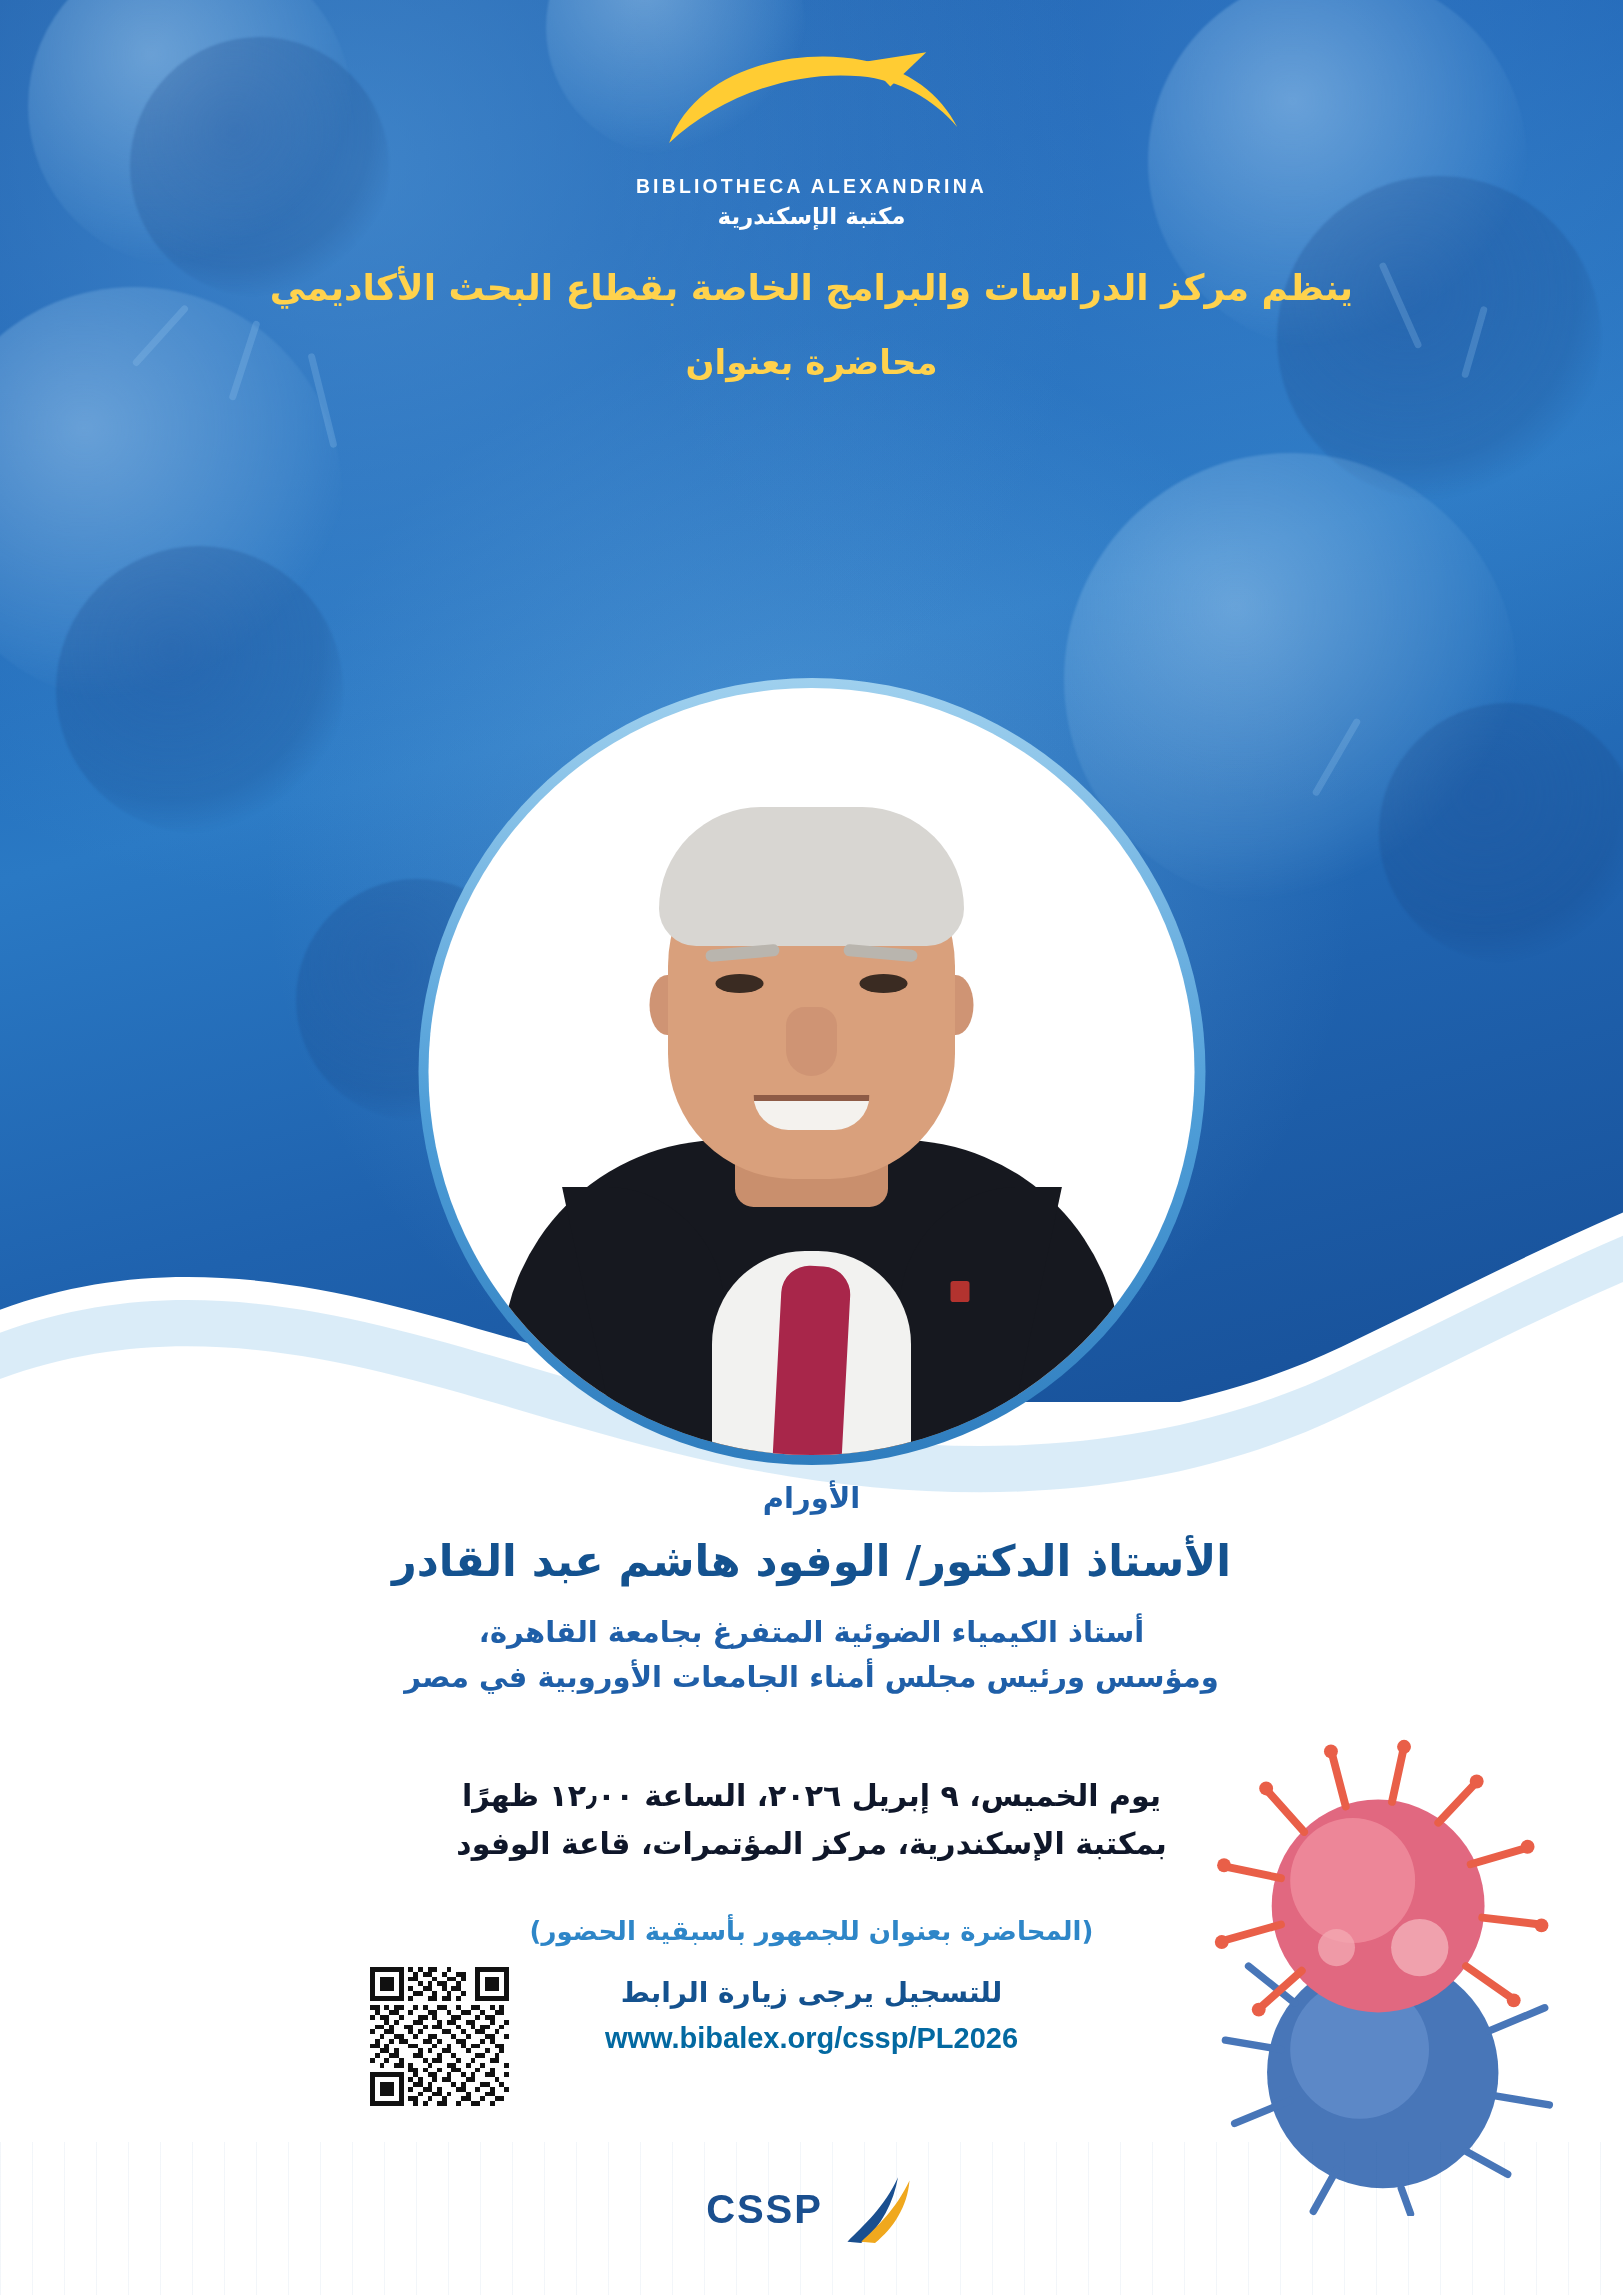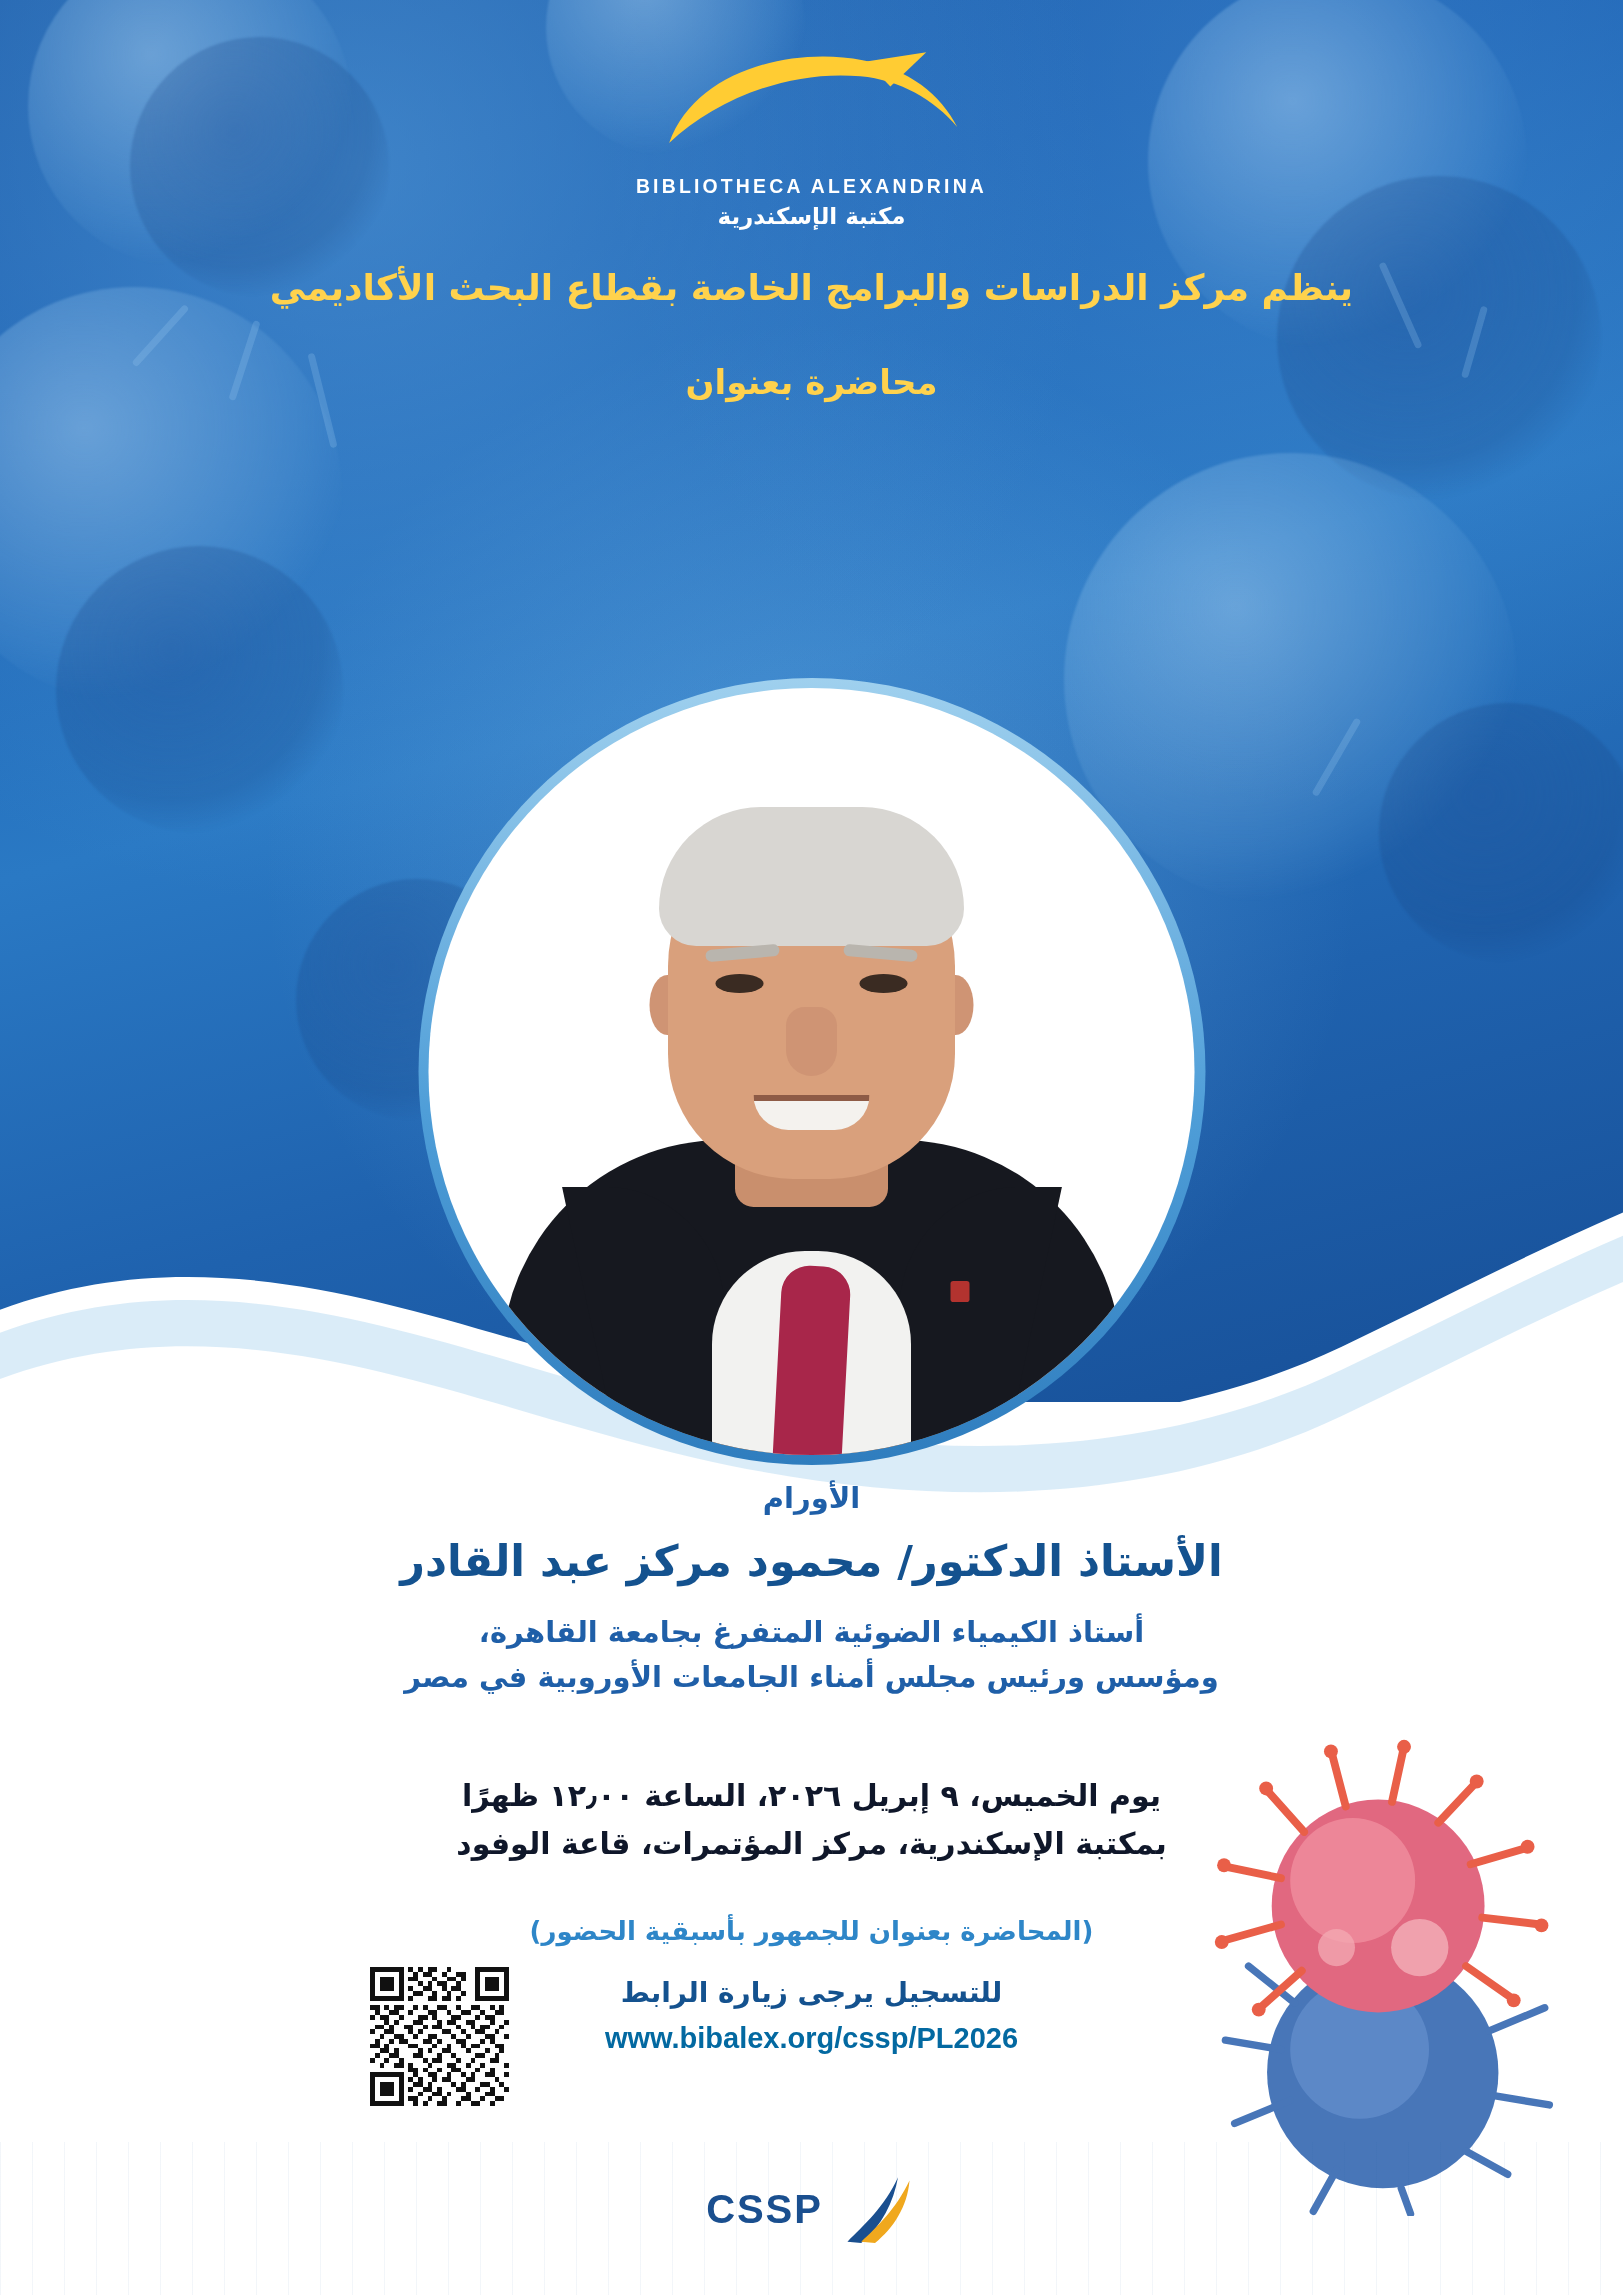--- a/index.html
+++ b/index.html
@@ -88,21 +88,21 @@
     top: 264px;
     text-align: center;
     color: #ffd24d;
     font-size: 36px;
     font-weight: 700;
     line-height: 1.35;
   }
   .lecture-label {
     position: absolute;
     left: 83px; right: 83px;
-    top: 362px;
+    top: 342px;
     text-align: center;
     color: #ffd24d;
     font-size: 34px;
     font-weight: 700;
   }
   .title {
     position: absolute;
     left: 60px; right: 60px;
     top: 444px;
     text-align: center;
@@ -430,21 +430,21 @@
       <div class="p-brow-r"></div>
       <div class="p-eye-l"></div>
       <div class="p-eye-r"></div>
       <div class="p-nose"></div>
       <div class="p-mouth"></div>
       <div class="p-pin"></div>
     </div>
   </div>
 
   <div class="given-by">الأورام</div>
-  <div class="speaker">الأستاذ الدكتور/ محمود مركز عبد القادر</div>
+  <div class="speaker">الأستاذ الدكتور/ الوفود هاشم عبد القادر</div>
   <div class="speaker-title">
     <span class="line">أستاذ الكيمياء الضوئية المتفرغ بجامعة القاهرة،</span>
     <span class="line">ومؤسس ورئيس مجلس أمناء الجامعات الأوروبية في مصر</span>
   </div>
 
   <div class="when-where">
     <span class="line">يوم الخميس، ٩ إبريل ٢٠٢٦، الساعة ١٢٫٠٠ ظهرًا</span>
     <span class="line">بمكتبة الإسكندرية، مركز المؤتمرات، قاعة الوفود</span>
   </div>
   <div class="note">(المحاضرة بعنوان للجمهور بأسبقية الحضور)</div>

